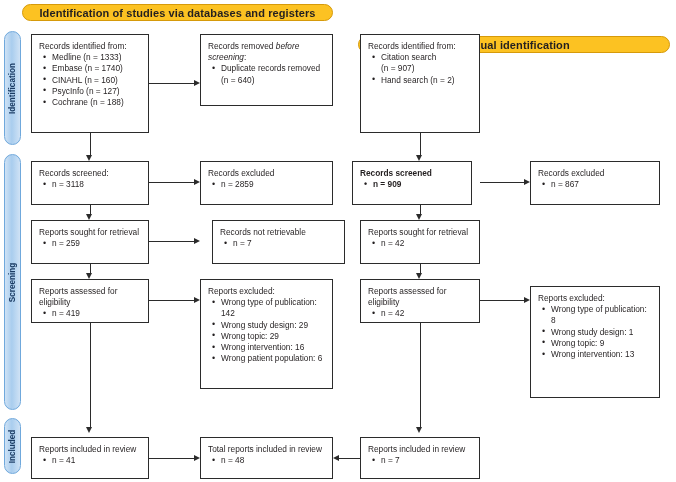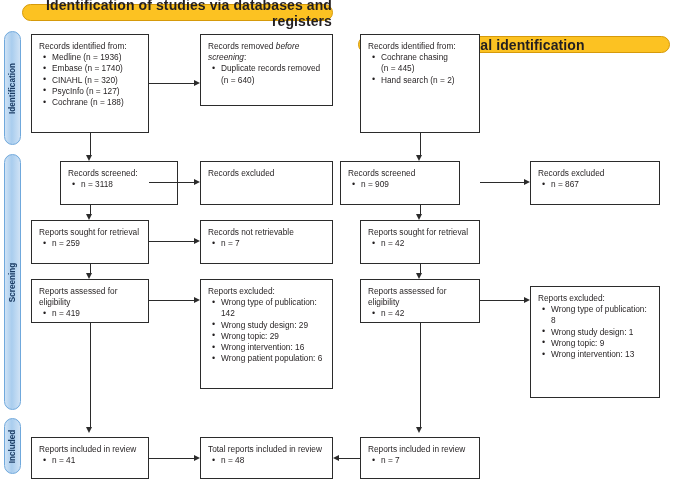--- a/index.html
+++ b/index.html
@@ -8,23 +8,22 @@
     font-family:"Liberation Sans","DejaVu Sans",sans-serif;
     color:#231f20;
   }
   #stage{position:absolute;left:0;top:0;width:676px;height:482px;}
 
   
   .banner{
     position:absolute;height:17px;border-radius:9px;
     background:#fcc222;border:1px solid #d69a0a;
     display:flex;align-items:center;justify-content:center;
-    font-size:14px;font-weight:bold;color:#231f20;letter-spacing:.1px;
+    font-size:11px;font-weight:bold;color:#231f20;letter-spacing:.1px;
     box-sizing:border-box;
-    text-align:right;
   }
 
   
   .pill{
     position:absolute;width:17px;border-radius:9px;
     background:linear-gradient(to right,#cfe2f5,#a9cdee 45%,#cfe2f5);
     border:1px solid #6fa8dc;box-sizing:border-box;
     display:flex;align-items:center;justify-content:center;
   }
   .pill span{
@@ -80,64 +79,67 @@
   <div class="pill" style="left:4px;top:154px;height:256px;">
     <span>Screening</span>
   </div>
   <div class="pill" style="left:4px;top:418px;height:56px;">
     <span>Included</span>
   </div>
 
   <div class="box" style="left:31px;top:34px;width:118px;height:99px;">
     <span class="hdr">Records identified from:</span>
     <ul>
-      <li>Medline (n = 1936)</li>
+      <li>Medline (n = 1333)</li>
       <li>Embase (n = 1740)</li>
-      <li>CINAHL (n = 320)</li>
+      <li>CINAHL (n = 160)</li>
       <li>PsycInfo (n = 127)</li>
       <li>Cochrane (n = 188)</li>
     </ul>
   </div>
 
   <div class="box" style="left:200px;top:34px;width:133px;height:72px;">
     <span class="hdr"><span>Records removed </span><i>before screening</i><span>:</span></span>
     <ul>
       <li>Duplicate records removed</li>
       <li class="nobullet">(n = 640)</li>
     </ul>
   </div>
 
   <div class="box" style="left:360px;top:34px;width:120px;height:99px;">
     <span class="hdr">Records identified from:</span>
     <ul>
-      <li>Cochrane chasing</li>
-      <li class="nobullet">(n = 445)</li>
+      <li>Citation search</li>
+      <li class="nobullet">(n = 907)</li>
       <li>Hand search (n = 2)</li>
     </ul>
   </div>
 
   <div class="ln h" style="left:149px;top:83px;width:45px;"></div>
   <div class="arw right" style="left:194px;top:79.5px;"></div>
 
   <div class="ln v" style="left:89.5px;top:133px;height:24px;"></div>
   <div class="arw down" style="left:86px;top:155px;"></div>
 
   <div class="ln v" style="left:419.5px;top:133px;height:24px;"></div>
   <div class="arw down" style="left:416px;top:155px;"></div>
 
-  <div class="box" style="left:31px;top:161px;width:118px;height:44px;margin-left:29px;">
+  <div class="box" style="left:31px;top:161px;width:118px;height:44px;">
     <span class="hdr">Records screened:</span>
     <ul>
       <li>n = 3118</li>
     </ul>
   </div>
   <div class="box" style="left:200px;top:161px;width:133px;height:44px;">
     <span class="hdr">Records excluded</span>
-  </div>
-  <div class="box" style="left:340px;top:161px;width:120px;height:44px;">
+    <ul>
+      <li>n = 2859</li>
+    </ul>
+  </div>
+  <div class="box" style="left:352px;top:161px;width:120px;height:44px;font-weight:bold;">
     <span class="hdr">Records screened</span>
     <ul>
       <li>n = 909</li>
     </ul>
   </div>
   <div class="box" style="left:530px;top:161px;width:130px;height:44px;">
     <span class="hdr">Records excluded</span>
     <ul>
       <li>n = 867</li>
     </ul>
@@ -152,21 +154,21 @@
   <div class="arw down" style="left:86px;top:214px;"></div>
   <div class="ln v" style="left:419.5px;top:205px;height:11px;"></div>
   <div class="arw down" style="left:416px;top:214px;"></div>
 
   <div class="box" style="left:31px;top:220px;width:118px;height:44px;">
     <span class="hdr">Reports sought for retrieval</span>
     <ul>
       <li>n = 259</li>
     </ul>
   </div>
-  <div class="box" style="left:200px;top:220px;width:133px;height:44px;">
+  <div class="box" style="left:212px;top:220px;width:133px;height:44px;">
     <span class="hdr">Records not retrievable</span>
     <ul>
       <li>n = 7</li>
     </ul>
   </div>
   <div class="box" style="left:360px;top:220px;width:120px;height:44px;">
     <span class="hdr">Reports sought for retrieval</span>
     <ul>
       <li>n = 42</li>
     </ul>

